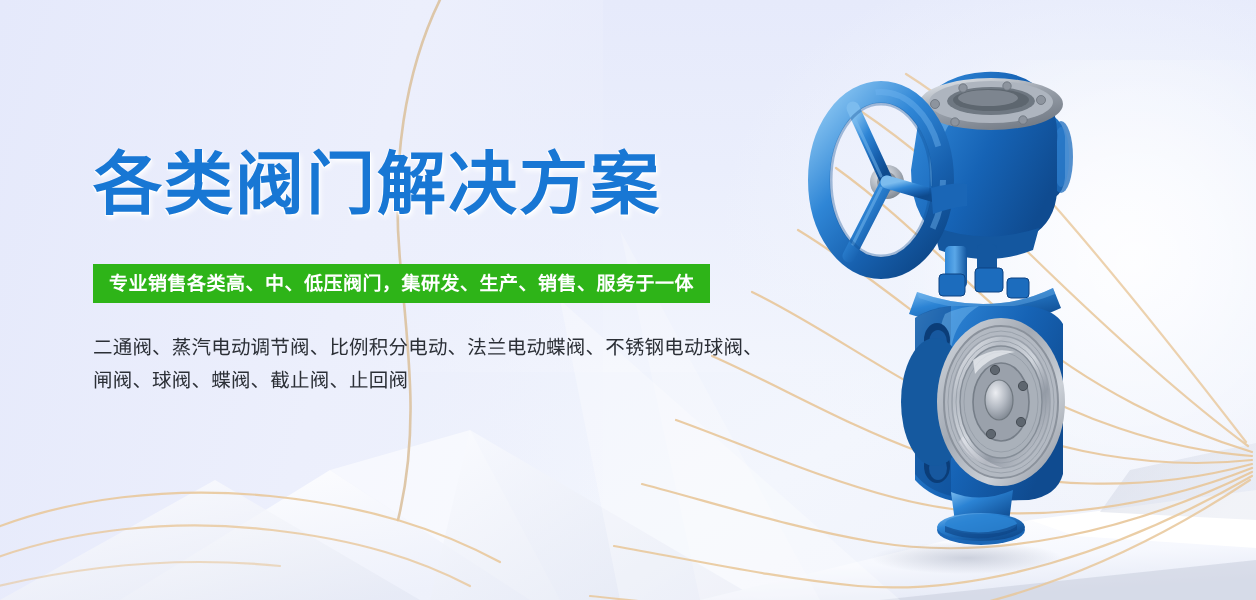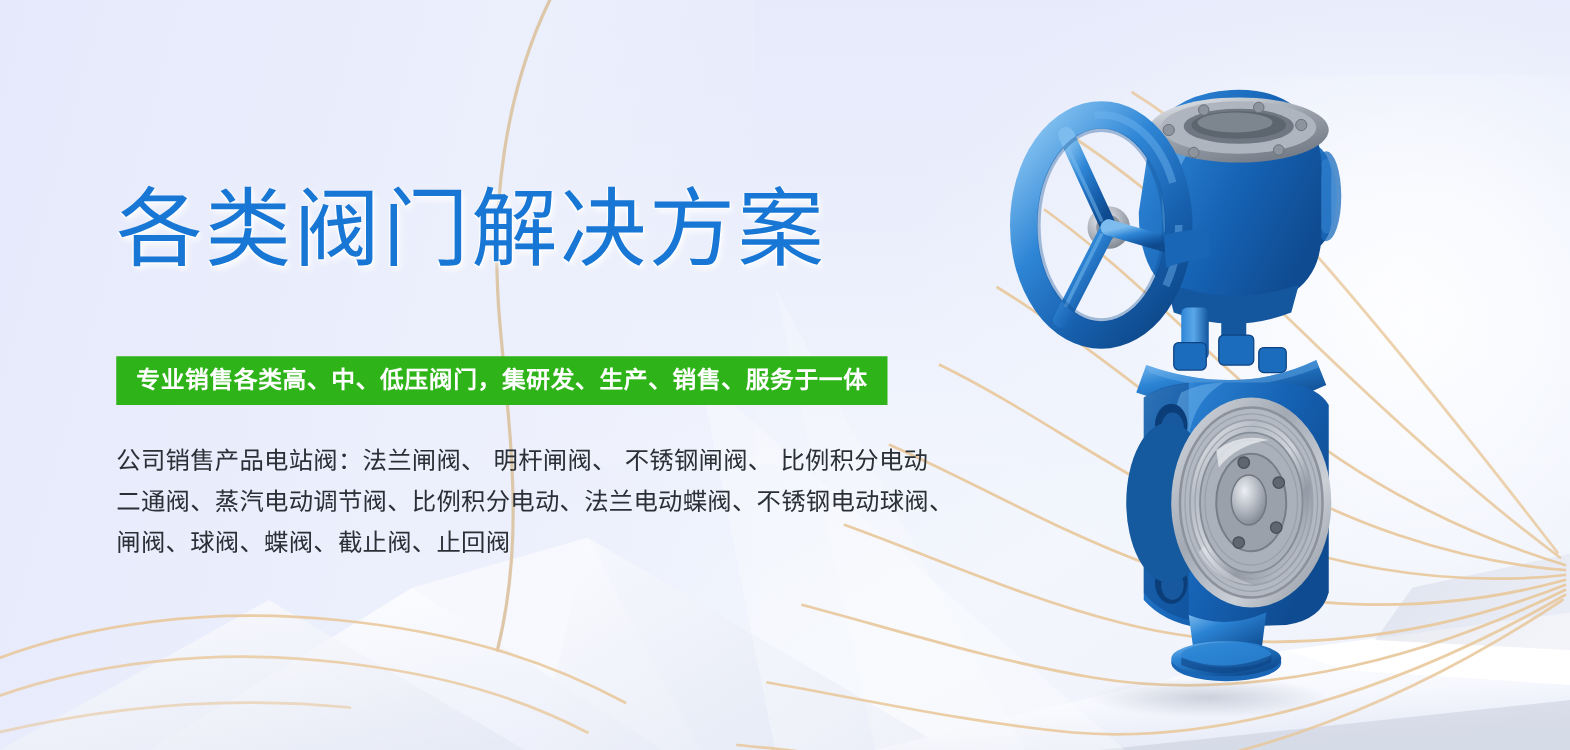--- a/index.html
+++ b/index.html
@@ -71,34 +71,34 @@
     left: 93px;
     top: 150px;
     width: 700px;
     z-index: 6;
   }
 
   .headline {
     margin: 0;
     font-size: 69px;
     line-height: 1.0;
-    font-weight: 400;
+    font-weight: 700;
     letter-spacing: 2px;
     color: #1877d4;
     white-space: nowrap;
     text-shadow:
        1px 1px 0 rgba(255,255,255,0.95),
       -1px 1px 0 rgba(255,255,255,0.85),
        2px 3px 5px rgba(255,255,255,0.9);
     font-family: "DejaVu Sans", "Liberation Sans", sans-serif;
   }
 
   .subbar {
     display: inline-block;
-    margin-top: 66px;
+    margin-top: 45px;
     padding: 8px 16px 9px 16px;
     background: #2eb418;
     color: #ffffff;
     font-size: 19px;
     line-height: 22px;
     font-weight: 700;
     letter-spacing: 0.5px;
     white-space: nowrap;
     font-family: "DejaVu Sans", "Liberation Sans", sans-serif;
   }
@@ -362,19 +362,18 @@
       <path d="M150,496 q36,14 72,-2 l0,6 q-36,16 -72,2 z" fill="#0d4383" opacity="0.6"></path>
     </svg>
   </div>
 
   <div class="content">
     <h1 class="headline">各类阀门解决方案</h1>
 
     <div class="subbar">专业销售各类高、中、低压阀门，集研发、生产、销售、服务于一体</div>
 
     <div class="desc">
-      <span class="line">公司销售产品电站阀：法兰闸阀、 明杆闸阀、 不锈钢闸阀、 比例积分电动</span>
       <span class="line">二通阀、蒸汽电动调节阀、比例积分电动、法兰电动蝶阀、不锈钢电动球阀、</span>
       <span class="line">闸阀、球阀、蝶阀、截止阀、止回阀</span>
     </div>
   </div>
 
 </div>
 
 </body></html>

